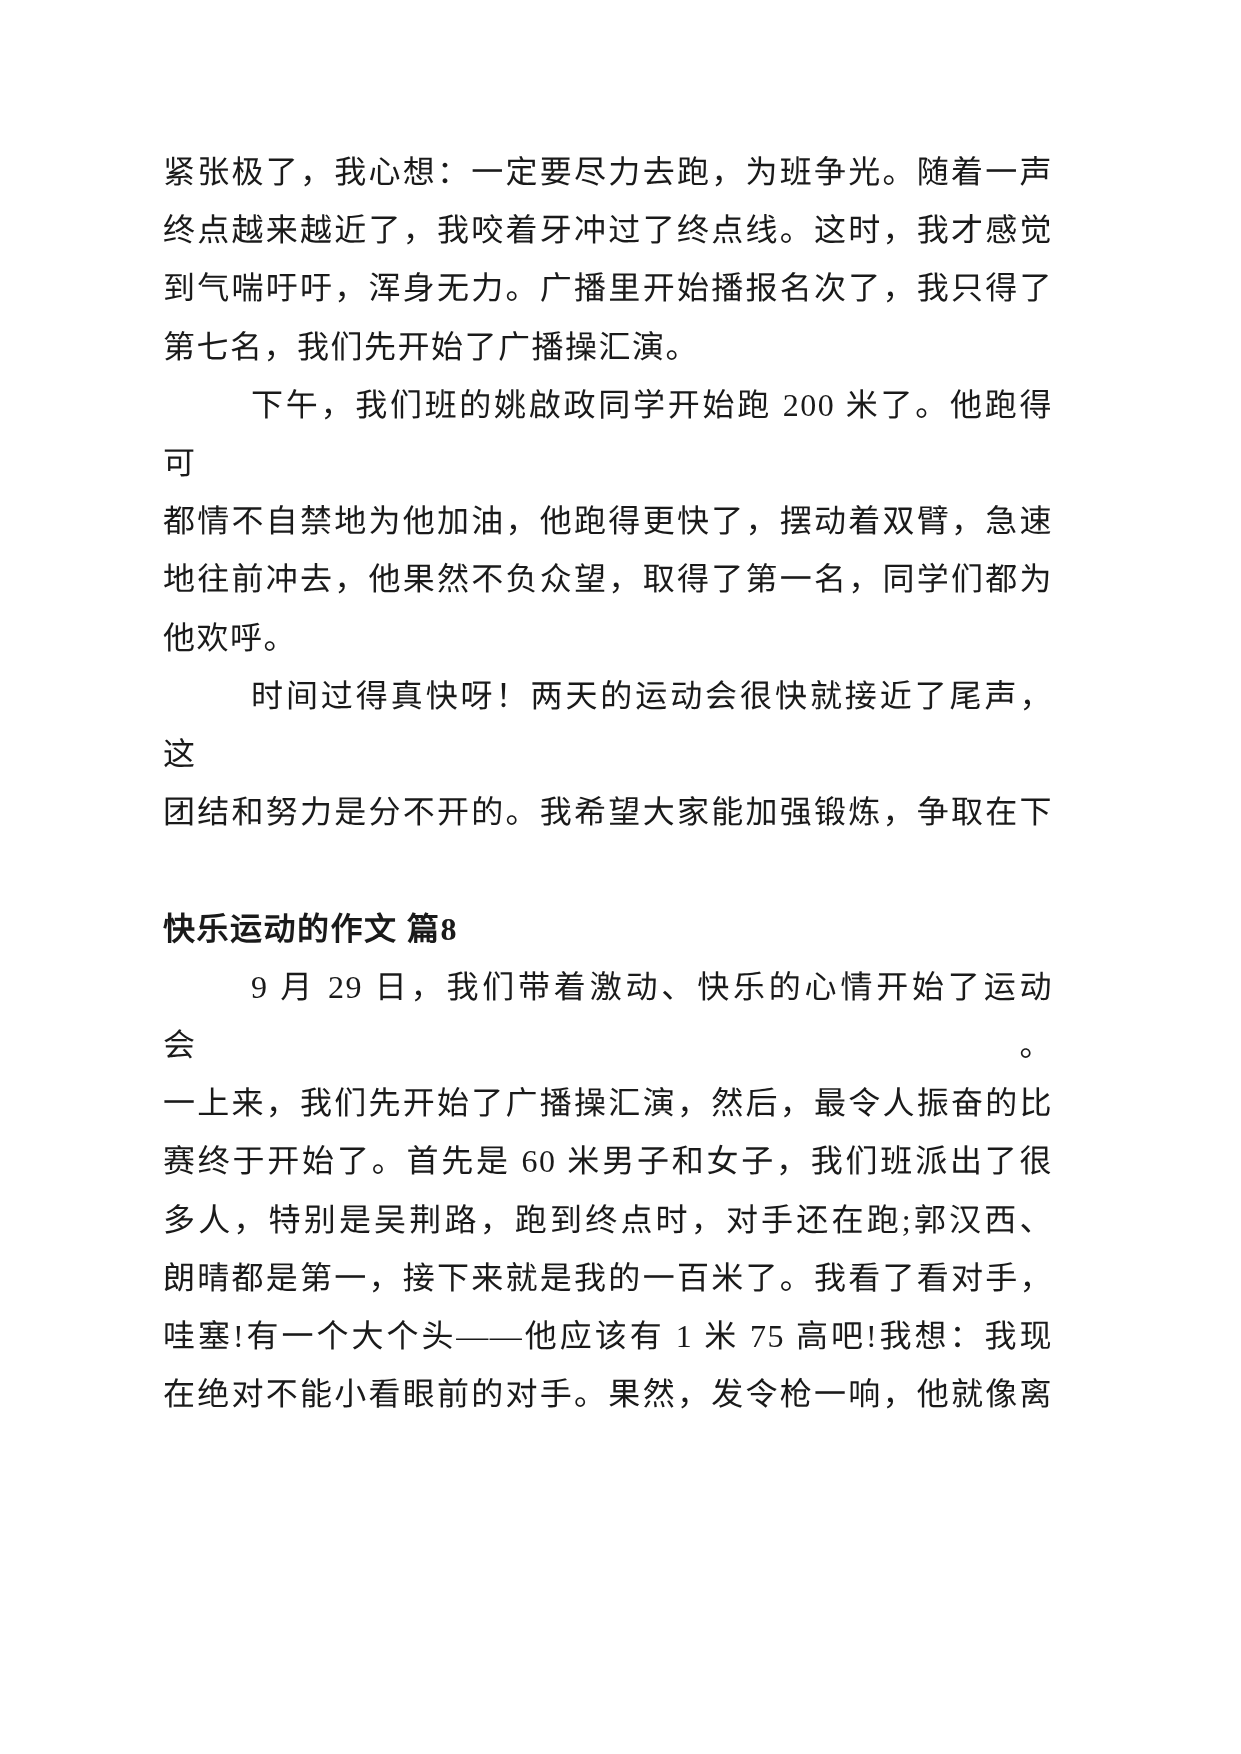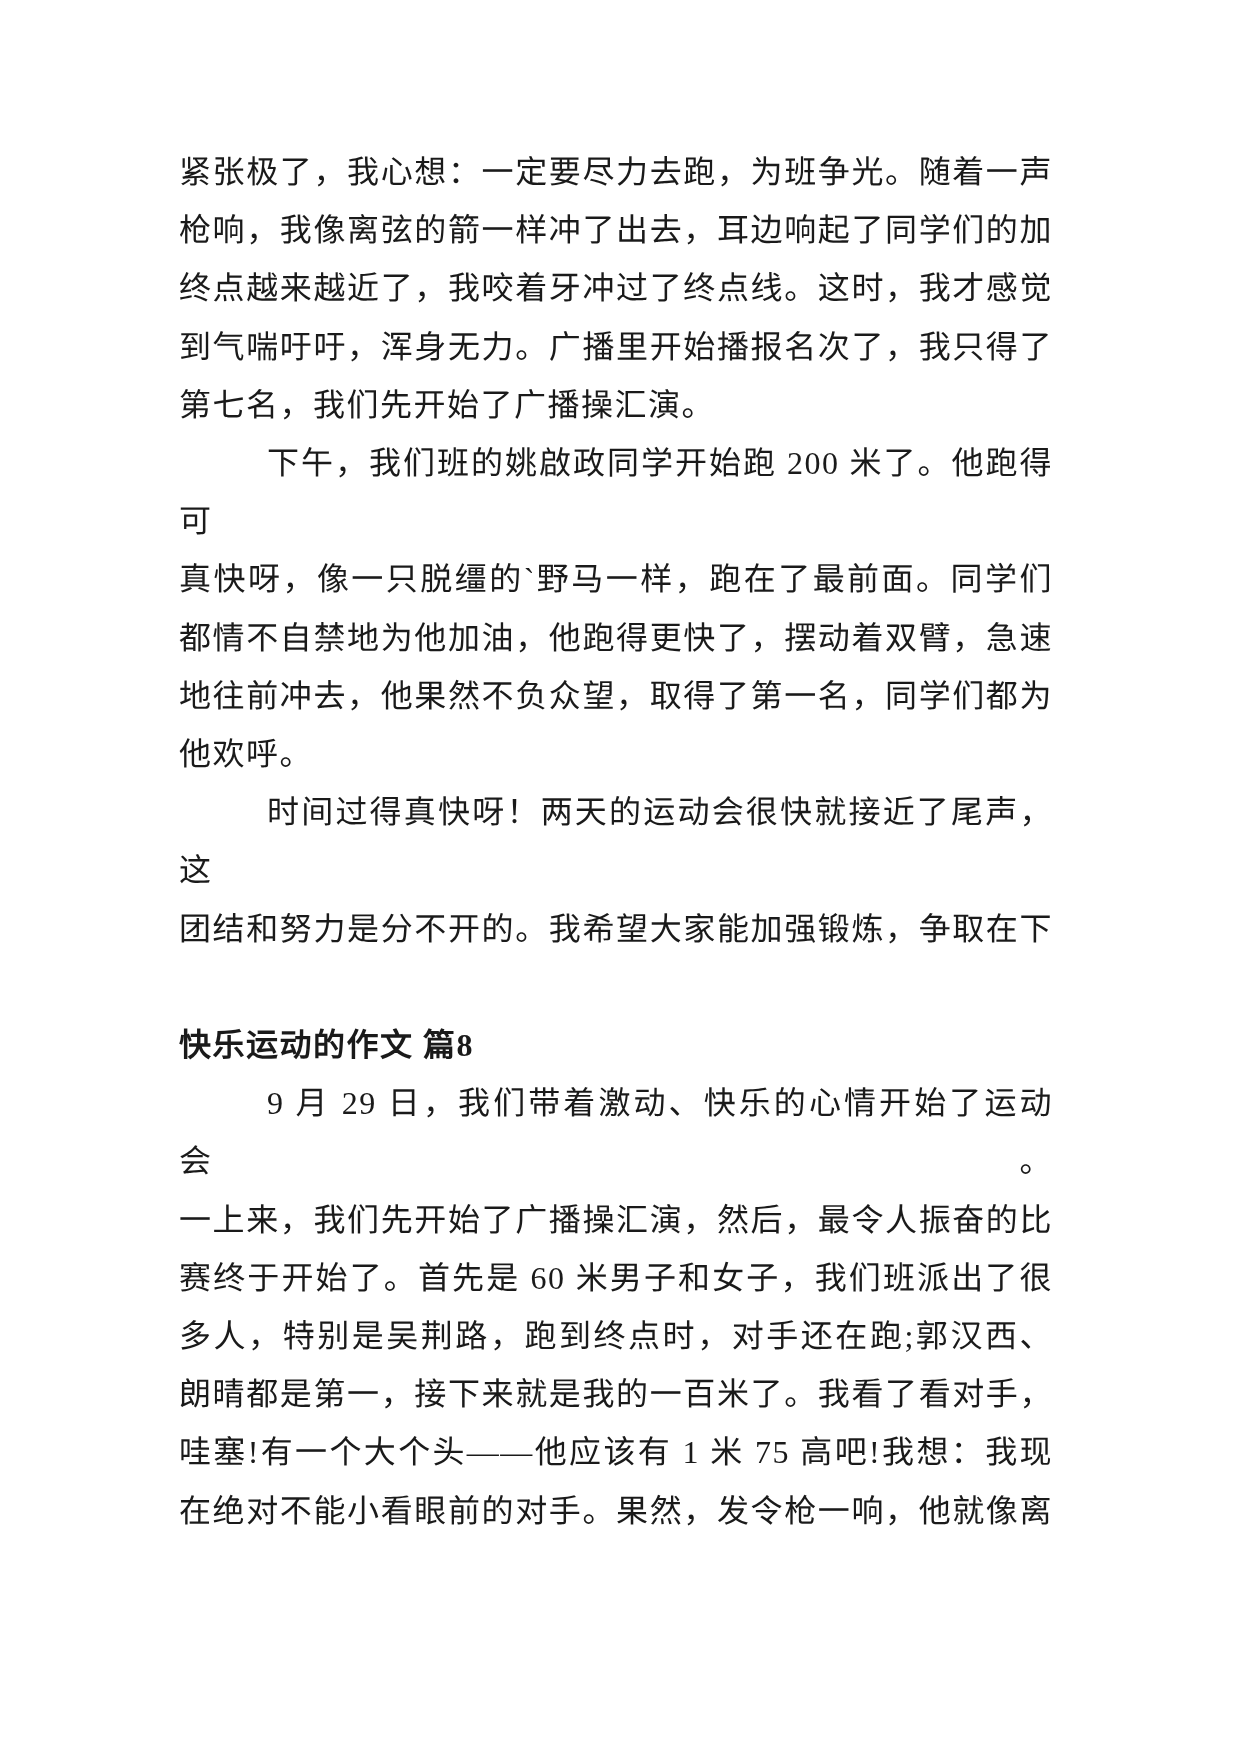--- a/index.html
+++ b/index.html
@@ -22,21 +22,20 @@
     font-family: "Liberation Serif", "DejaVu Serif", serif;
     font-size: 32px;
     line-height: 58.2px;
     color: #1a1a1a;
     letter-spacing: 1.5px;
   }
   .row {
     text-align: justify;
     text-align-last: justify;
     min-height: 58.2px;
-    margin-left: 16px;
   }
   .row.end {
     text-align-last: left;
   }
   .row.indent {
     text-indent: 88px;
   }
   .row.heading {
     text-align-last: left;
     font-weight: bold;
@@ -44,26 +43,24 @@
   .row.spacer {
     height: 58.2px;
   }
 </style>
 </head>
 <body>
 
 <div class="page">
   <div class="doc">
       <div class="row body">紧张极了，我心想：一定要尽力去跑，为班争光。随着一声</div>
-      <div class="row body">枪响，我像离弦的箭一样冲了出去，耳边响起了同学们的加</div>
       <div class="row body">终点越来越近了，我咬着牙冲过了终点线。这时，我才感觉</div>
       <div class="row body">到气喘吁吁，浑身无力。广播里开始播报名次了，我只得了</div>
       <div class="row body end">第七名，我们先开始了广播操汇演。</div>
       <div class="row body indent">下午，我们班的姚啟政同学开始跑 200 米了。他跑得可</div>
-      <div class="row body">真快呀，像一只脱缰的`野马一样，跑在了最前面。同学们</div>
       <div class="row body">都情不自禁地为他加油，他跑得更快了，摆动着双臂，急速</div>
       <div class="row body">地往前冲去，他果然不负众望，取得了第一名，同学们都为</div>
       <div class="row body end">他欢呼。</div>
       <div class="row body indent">时间过得真快呀！两天的运动会很快就接近了尾声，这</div>
       <div class="row body">团结和努力是分不开的。我希望大家能加强锻炼，争取在下</div>
       <div class="row spacer"></div>
       <div class="row heading">快乐运动的作文 篇8</div>
       <div class="row body indent">9 月 29 日，我们带着激动、快乐的心情开始了运动会。</div>
       <div class="row body">一上来，我们先开始了广播操汇演，然后，最令人振奋的比</div>
       <div class="row body">赛终于开始了。首先是 60 米男子和女子，我们班派出了很</div>

